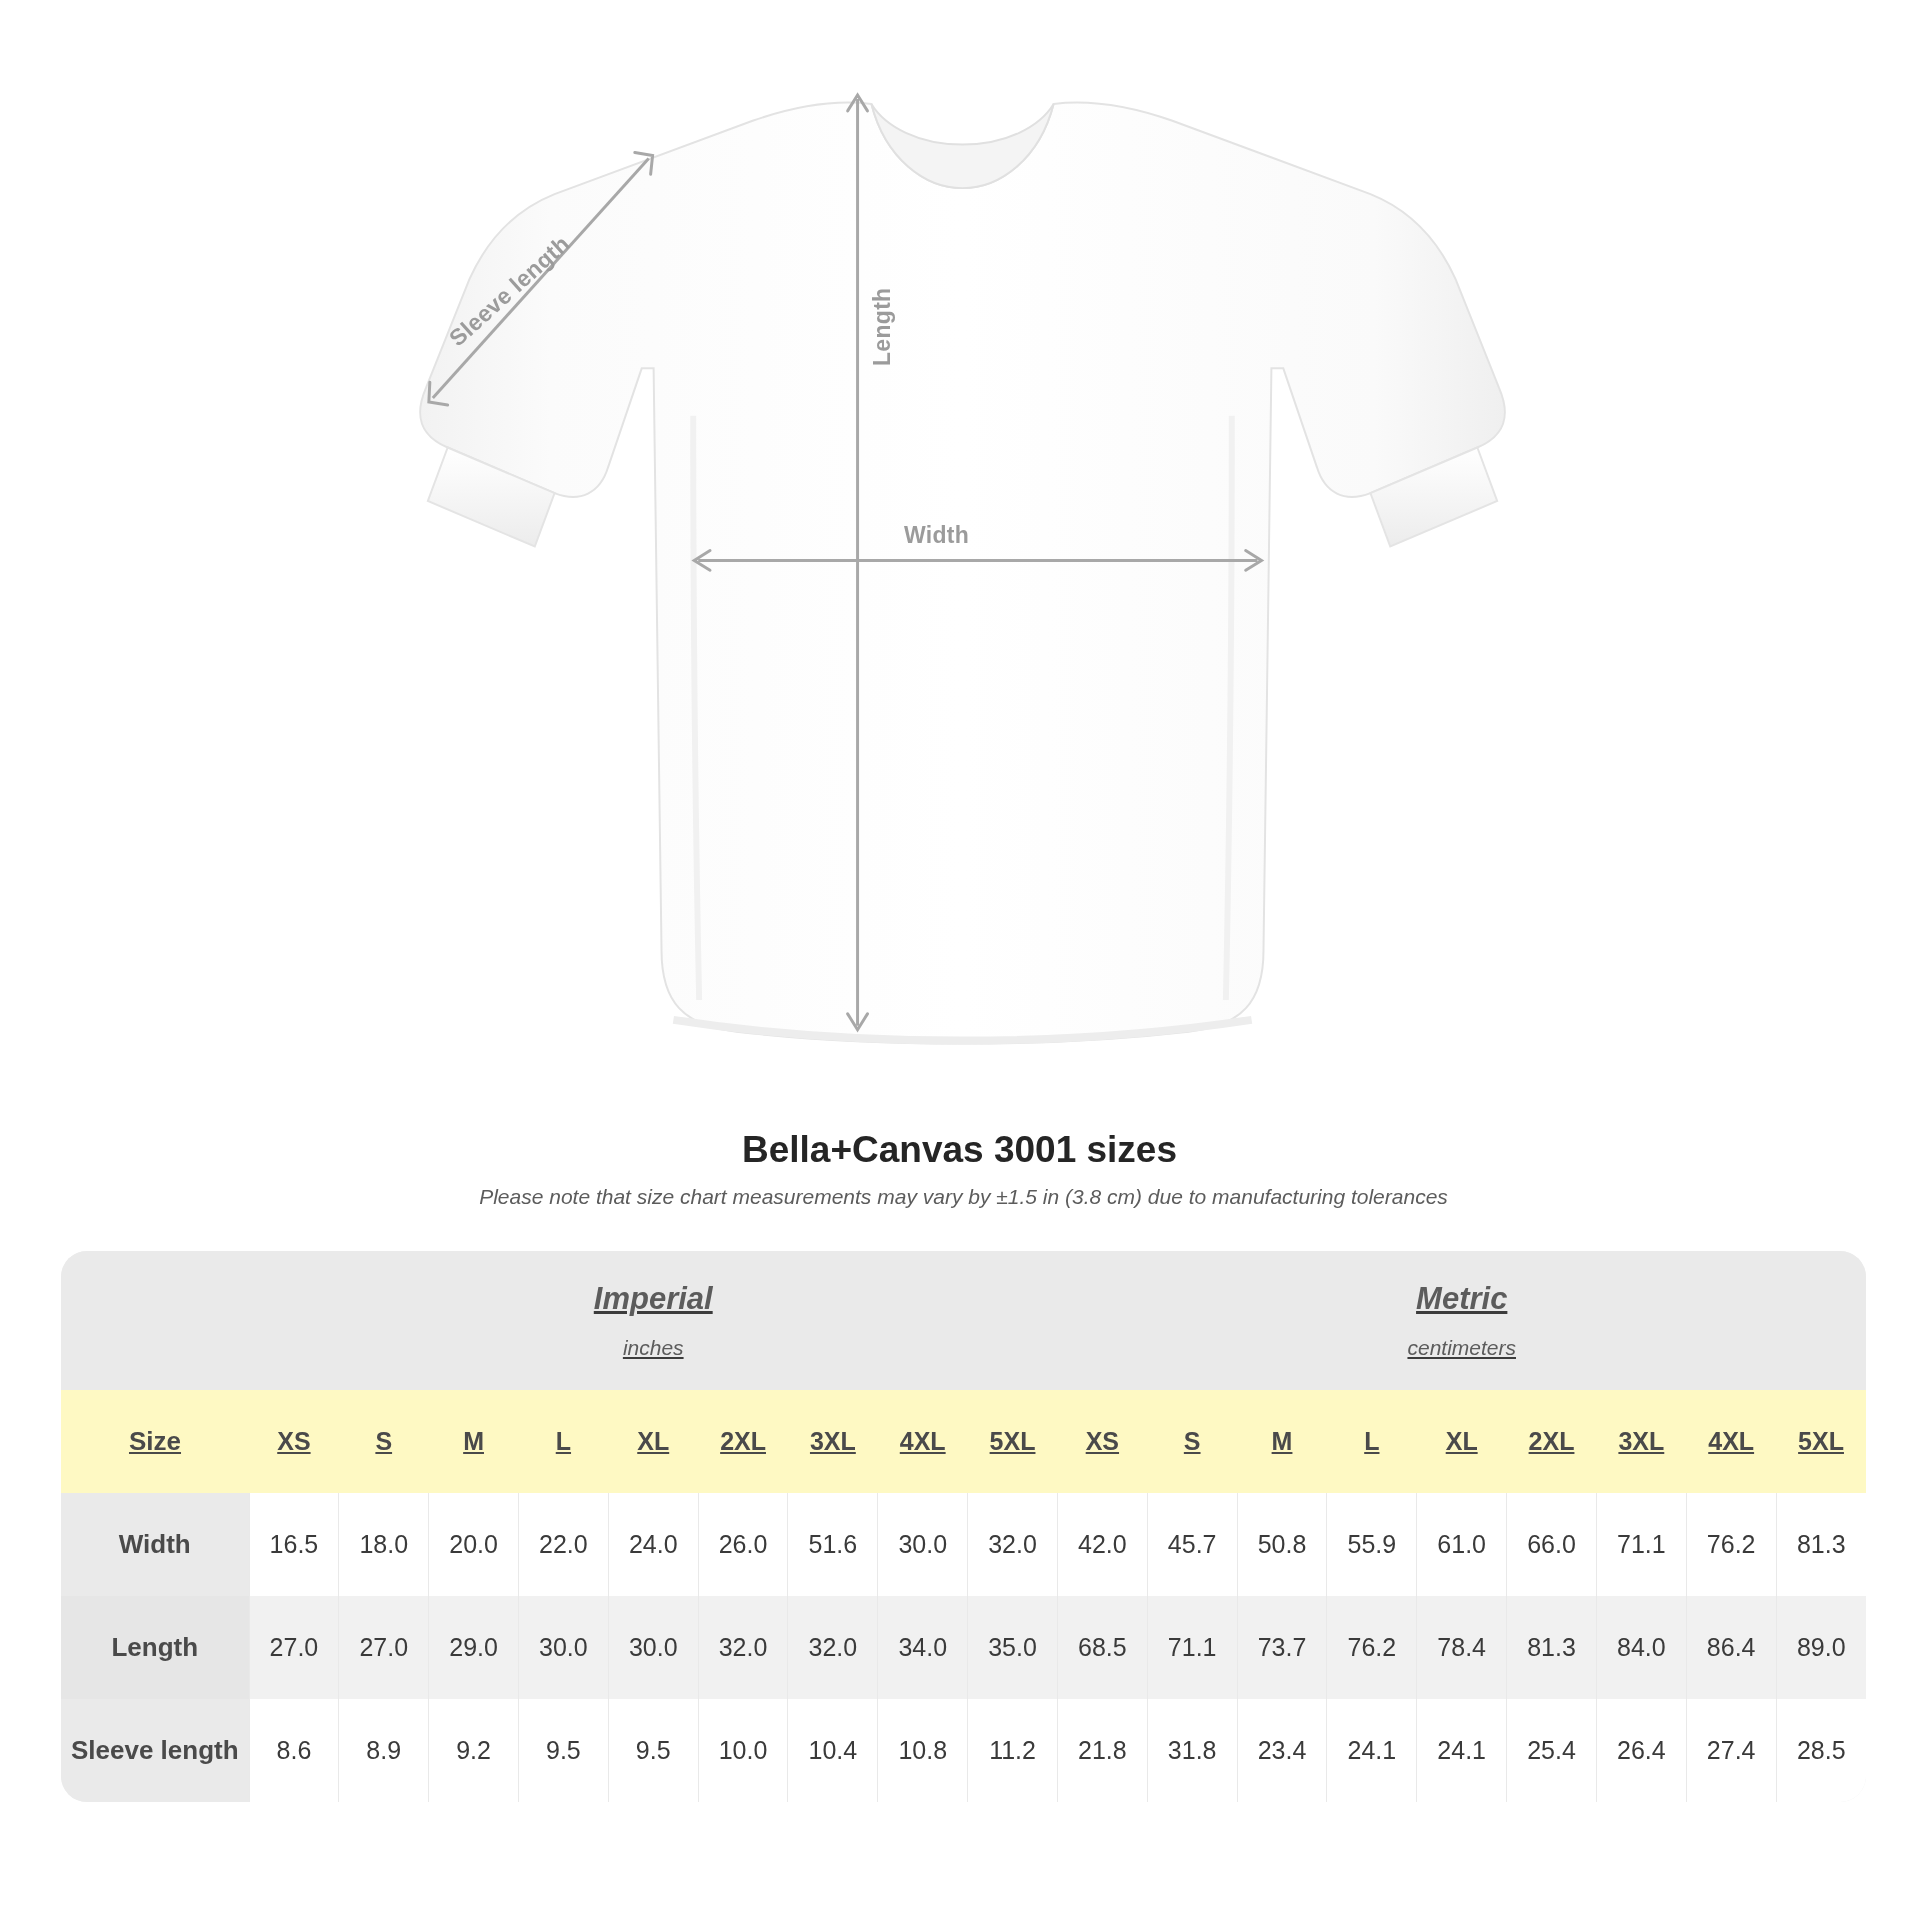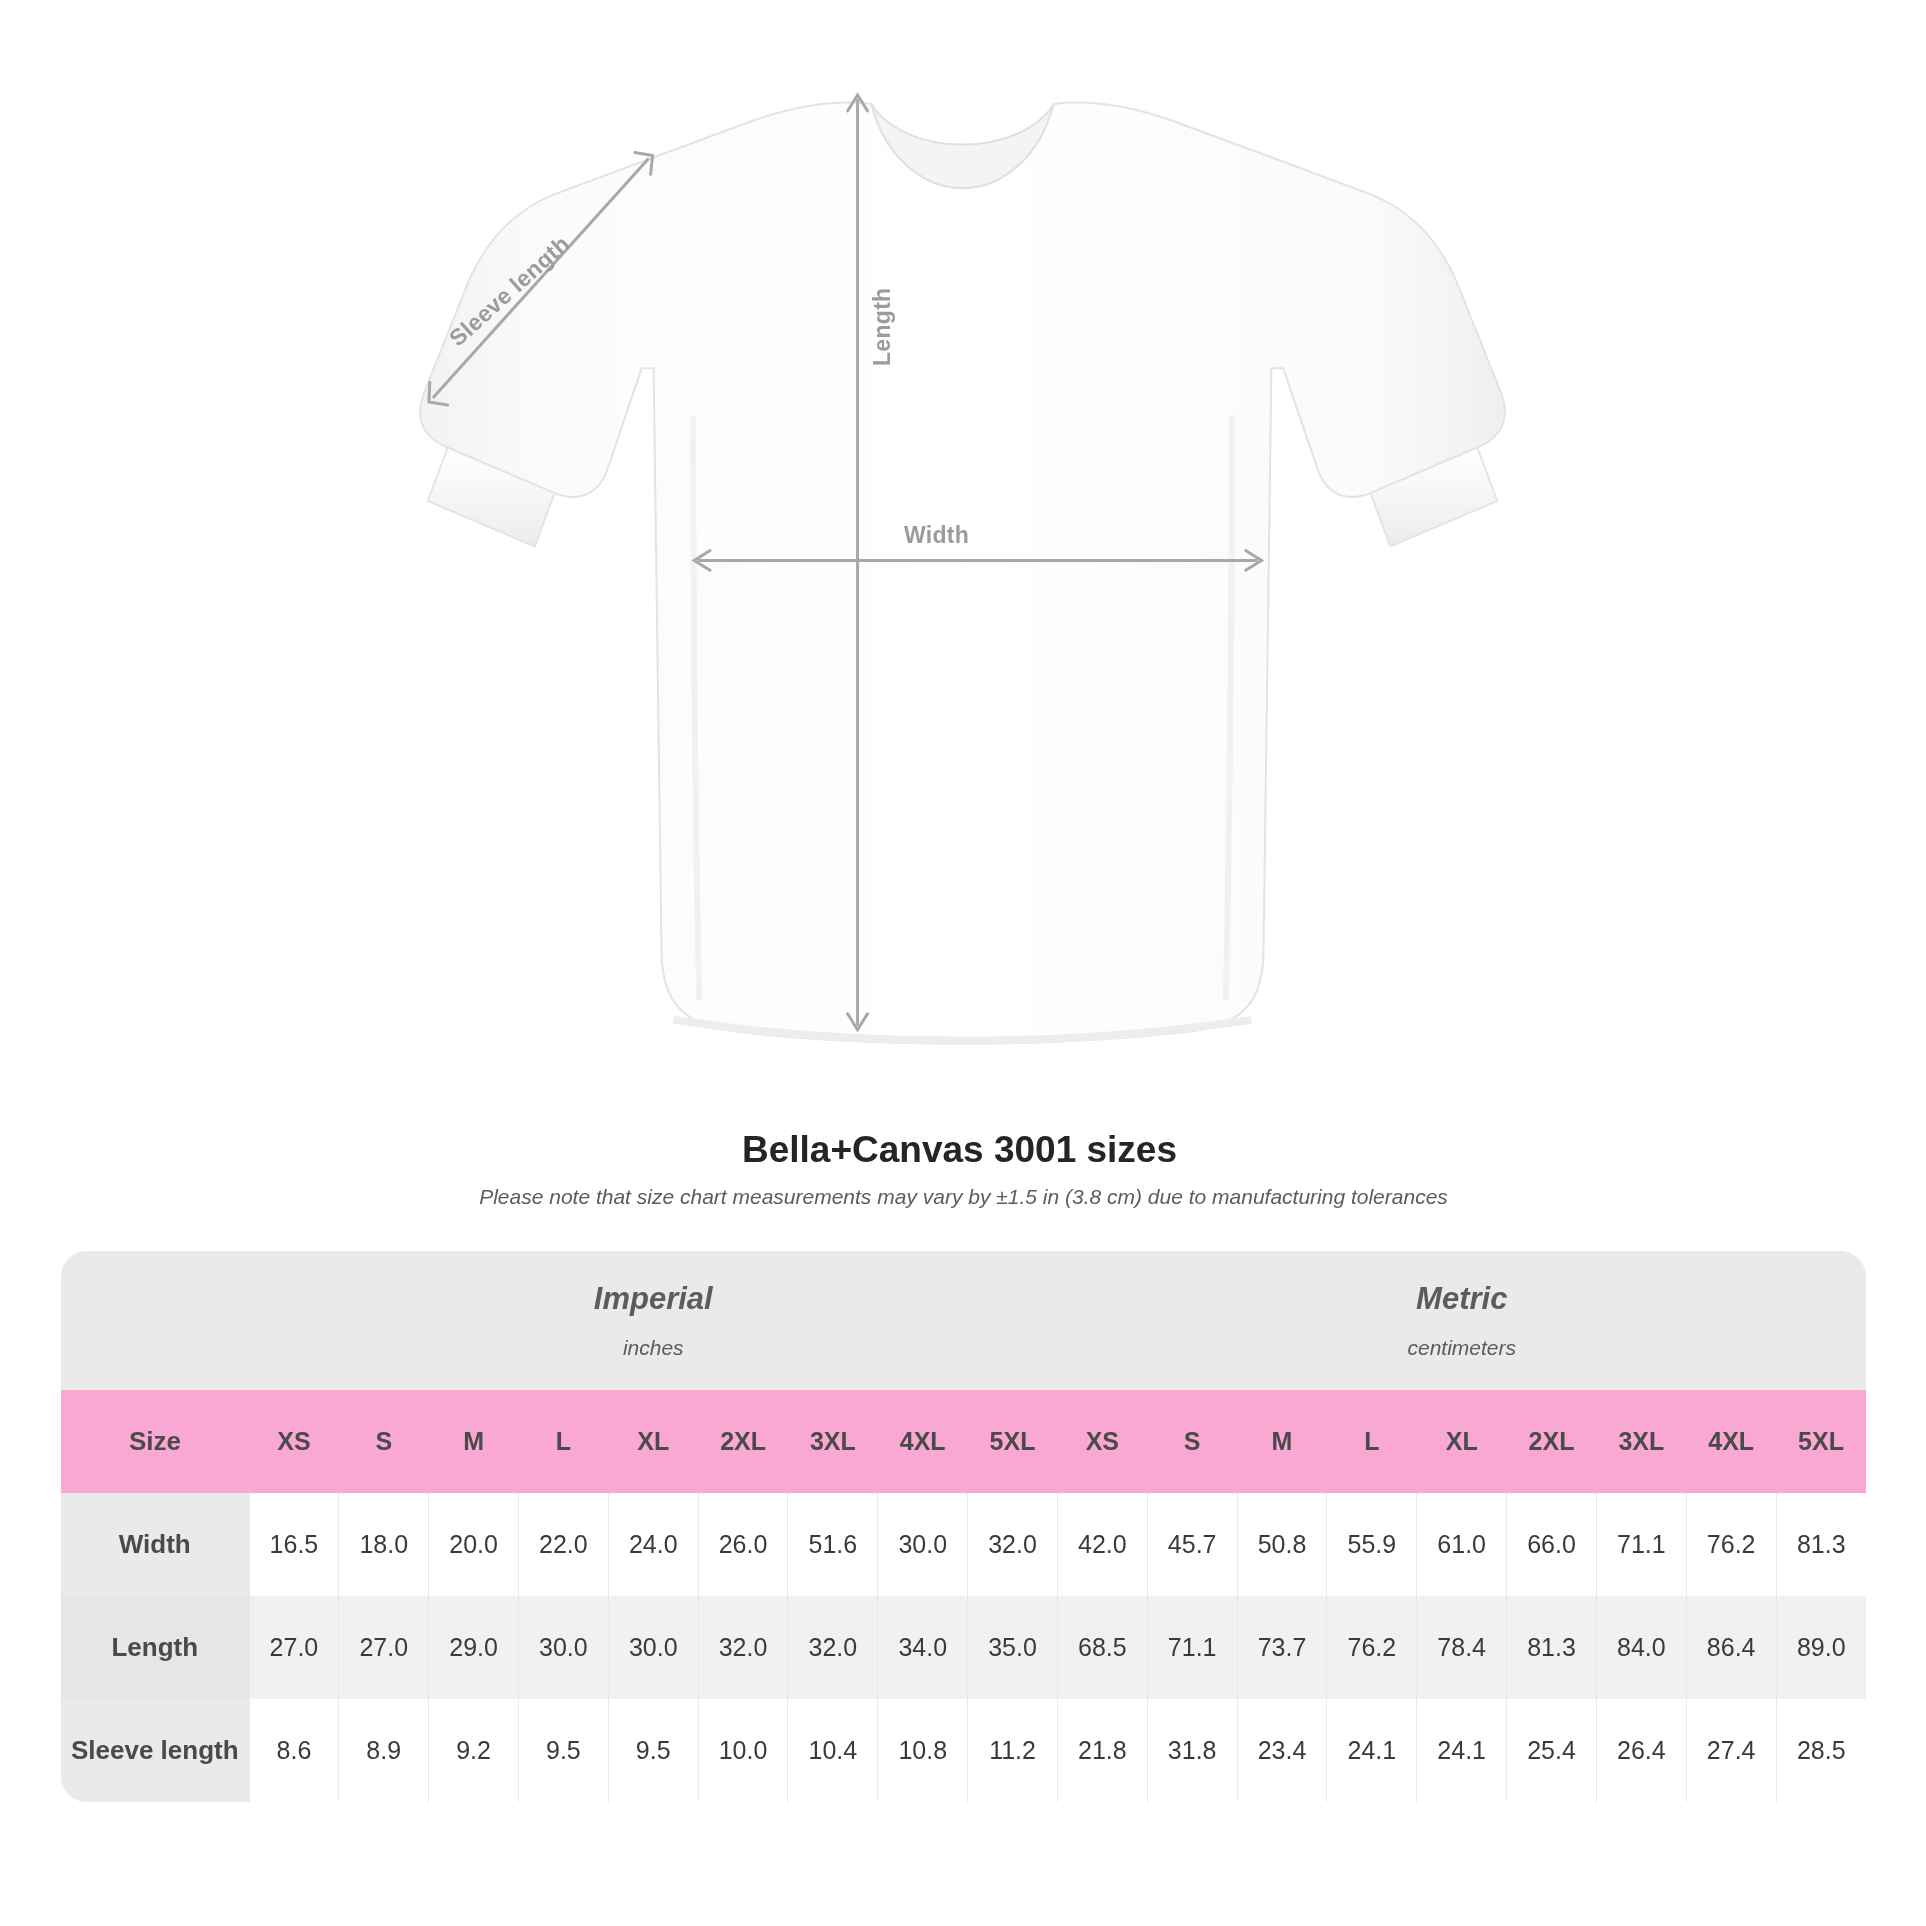--- a/index.html
+++ b/index.html
@@ -89,43 +89,45 @@
     text-align: center;
     vertical-align: middle;
     font-size: 23px;
     color: #3c3c3c;
     border: none;
   }
   
   .unit-cell {
     height: 139px;
     background: #eaeaea;
+    text-decoration: underline;
   }
   .unit-name {
     font-size: 31px;
     font-weight: bold;
     font-style: italic;
     color: #5c5c5c;
     line-height: 1.15;
   }
   .unit-sub {
     font-size: 21px;
     font-style: italic;
     color: #5c5c5c;
     margin-top: 20px;
   }
   .unit-blank { background: #eaeaea; }
 
   
   tr.hdr-row td {
     height: 103px;
-    background: #f9a8d4;
+    background: #fef9c3;
     font-weight: bold;
     color: #4a4a4a;
     font-size: 25px;
+    text-decoration: underline;
   }
   tr.hdr-row td.rowlab {
     font-size: 26px;
   }
 
   
   tr.data-row td {
     height: 103px;
     font-size: 25px;
     color: #3a3a3a;

